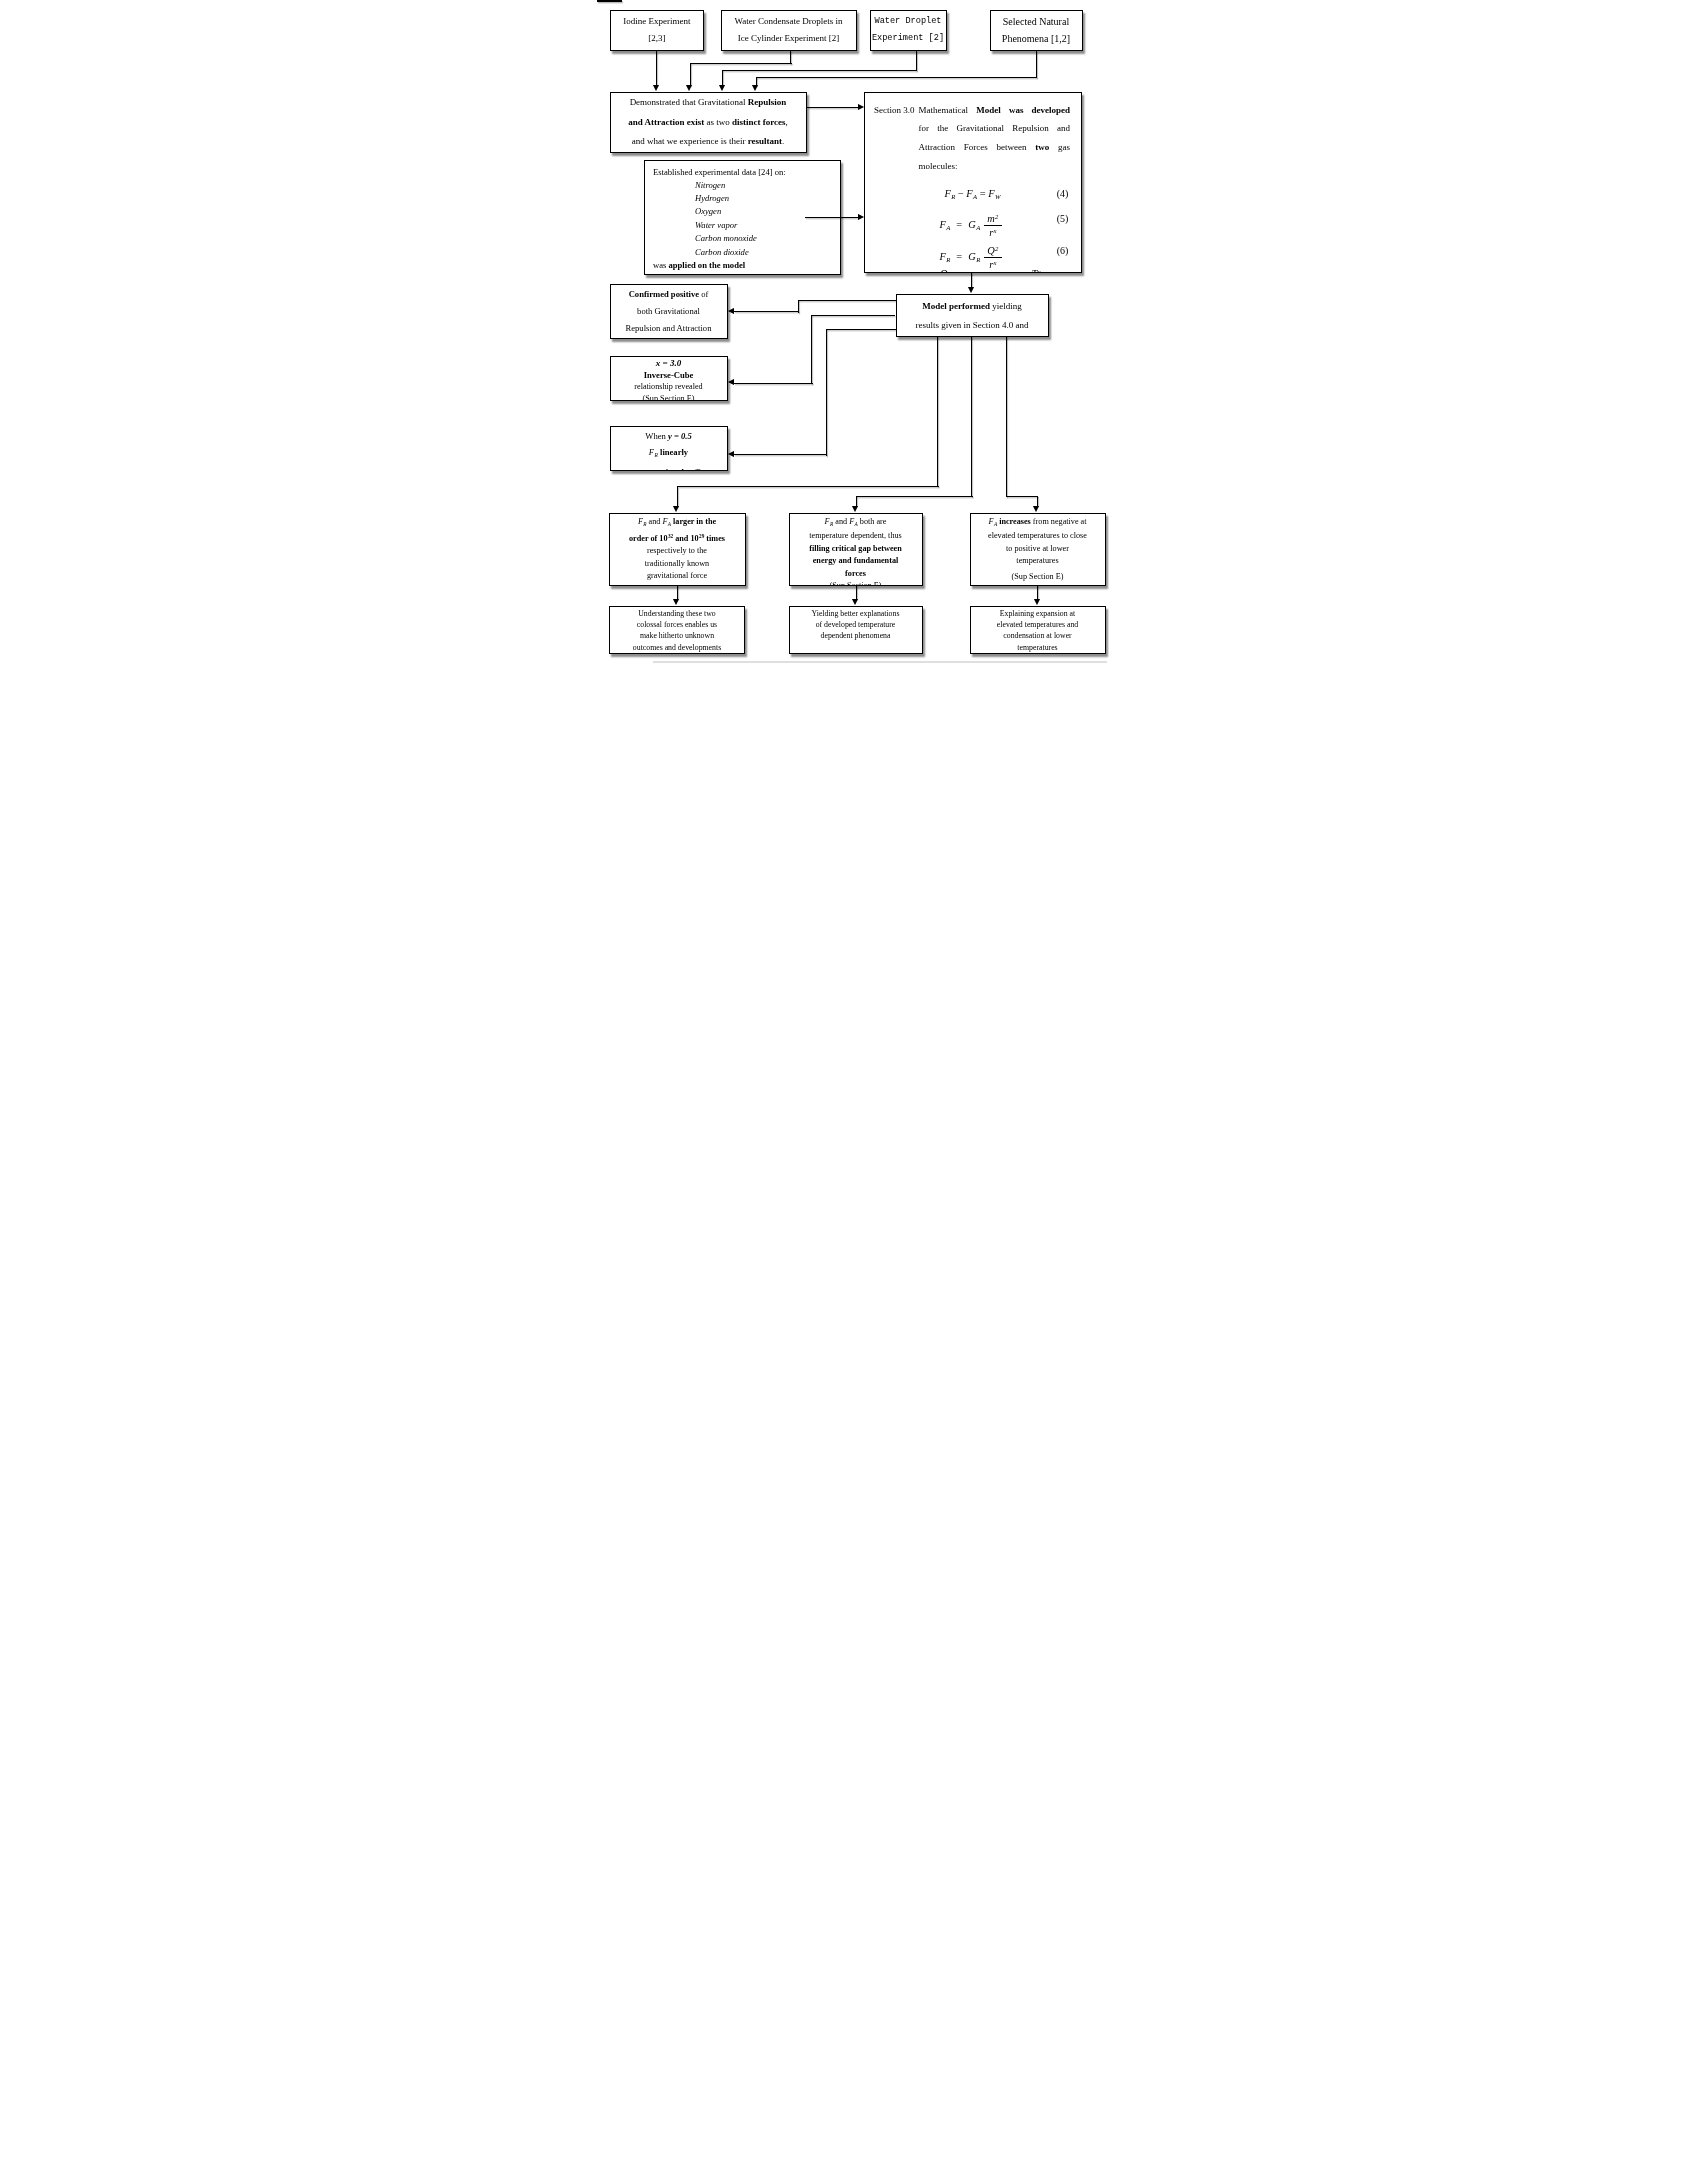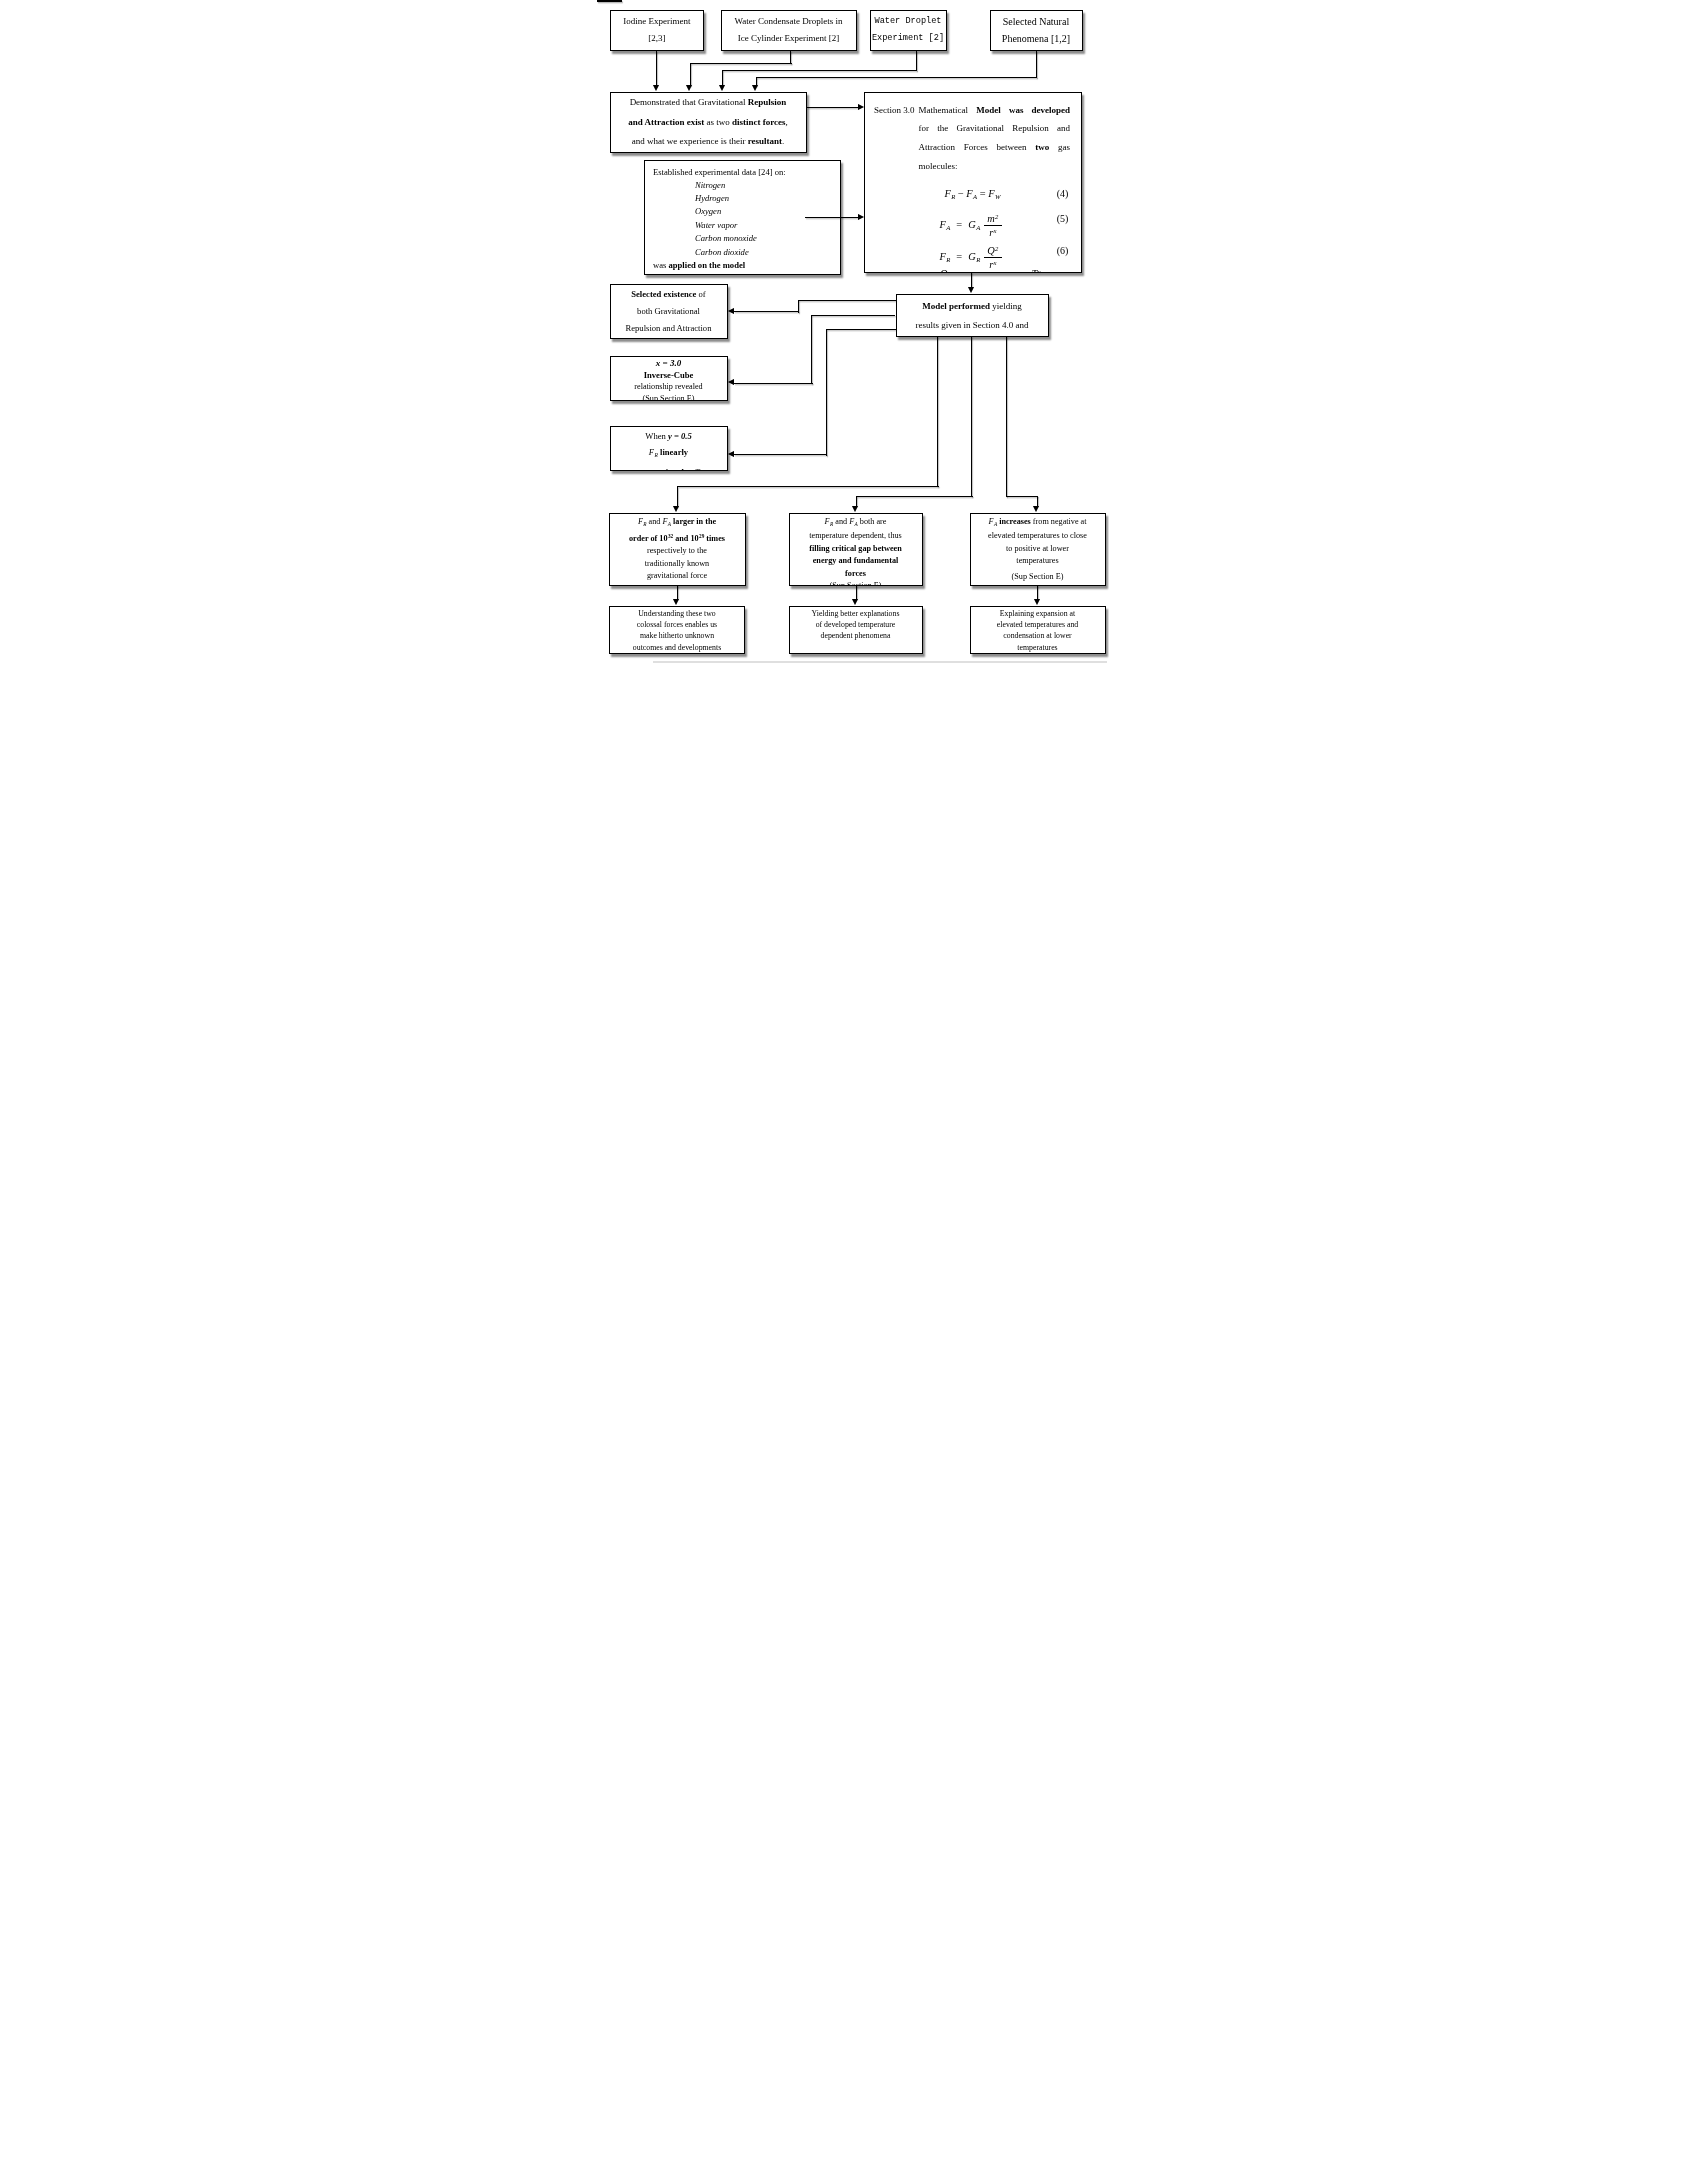--- a/index.html
+++ b/index.html
@@ -103,21 +103,21 @@
     </div>
     <div style="line-height:13.4px;"><span>was </span><b>applied on the model</b></div>
   </div>
 
   <div class="fbox center" style="left:299px;top:294px;width:153px;height:43px;font-size:9px;line-height:19px;">
     <div><b>Model performed</b><span> yielding</span></div>
     <div>results given in Section 4.0 and</div>
   </div>
 
   <div class="fbox center" style="left:13px;top:284px;width:118px;height:55px;font-size:8.6px;line-height:17.3px;">
-    <div><b>Selected existence</b><span> of</span></div>
+    <div><b>Confirmed positive</b><span> of</span></div>
     <div>both Gravitational</div>
     <div>Repulsion and Attraction</div>
   </div>
 
   <div class="fbox tc" style="left:13px;top:356px;width:118px;height:45px;font-size:8.2px;line-height:12px;">
     <div class="bi" style="font-size:9px;">x = 3.0</div>
     <div style="font-weight:bold;font-size:8.6px;">Inverse-Cube</div>
     <div>relationship revealed</div>
     <div>(Sup Section E)</div>
   </div>

